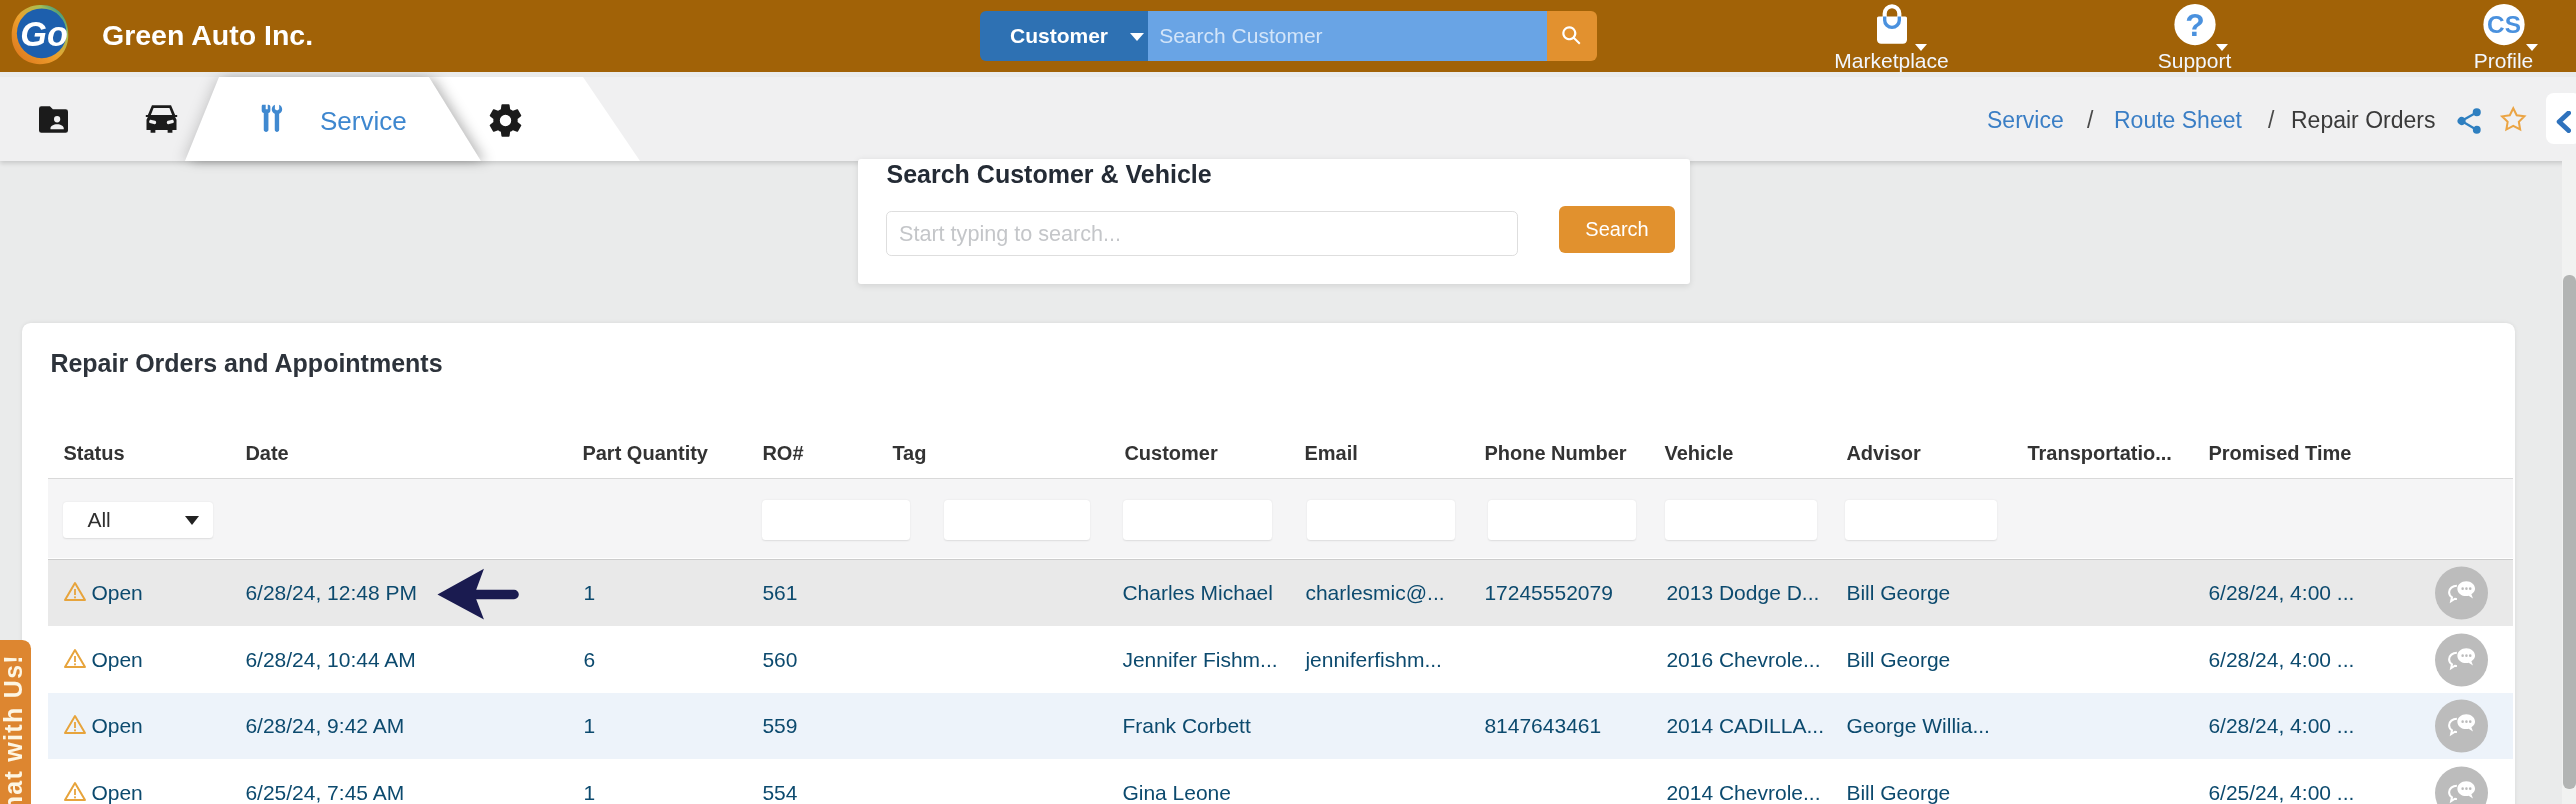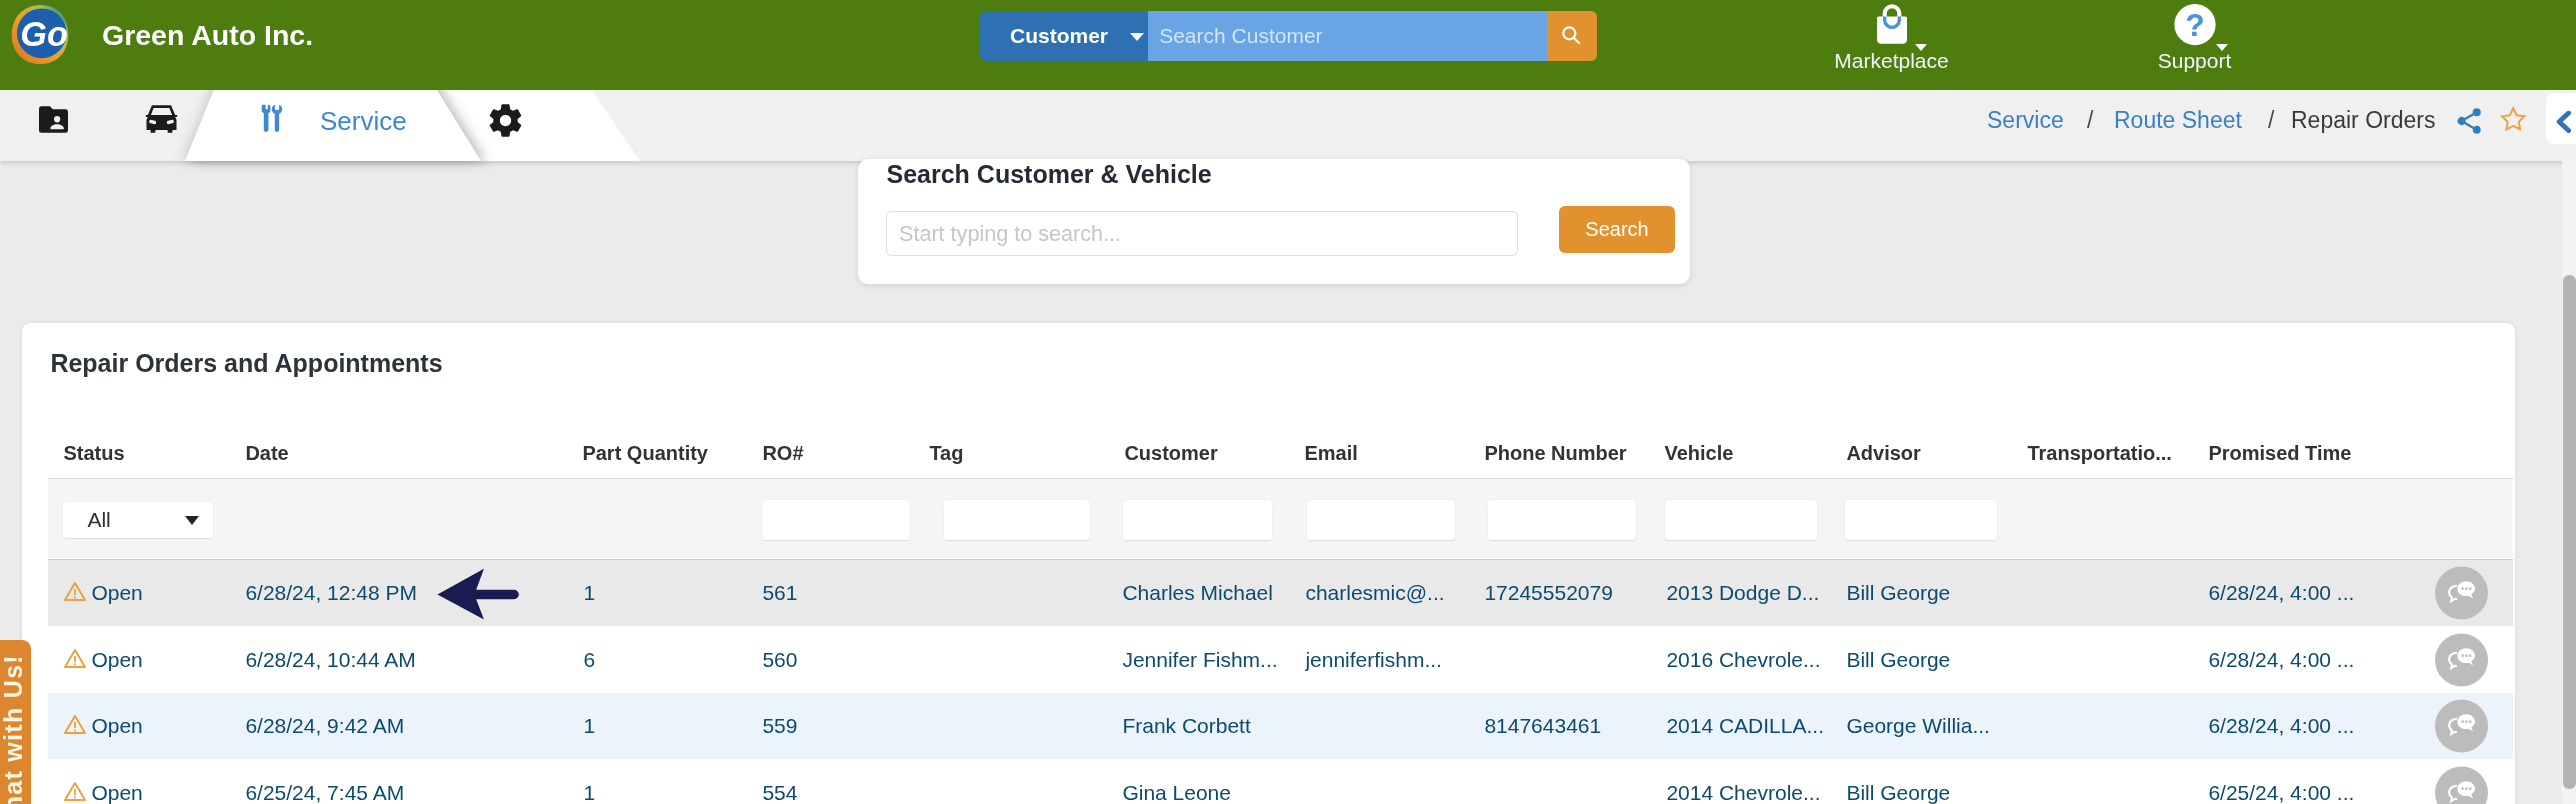--- a/index.html
+++ b/index.html
@@ -1,21 +1,21 @@
 <!DOCTYPE html>
 <html style="font-size:14px"><head>
 <meta charset="utf-8">
 <style>
   * { margin:0; padding:0; box-sizing:border-box; }
   html,body { width:2576px; height:804px; overflow:hidden; }
   body { background:#eaebeb; font-family:"Liberation Sans", sans-serif; position:relative; }
   .abs { position:absolute; }
 
   
-  #hdr { position:absolute; left:0; top:0; width:2576px; height:90px; background:#4d7c0f; }
+  #hdr { position:absolute; left:0; top:0; width:2576px; height:72px; background:#a16207; }
   #brand { position:absolute; left:102px; top:19px; font-size:28.5px; font-weight:bold; color:#ffffff; }
 
   
   #hsearch { position:absolute; left:980px; top:11.2px; width:617px; height:50px; border-radius:6px; overflow:hidden; display:flex; }
   #hseg1 { width:168px; background:#2e71b3; color:#fff; font-size:21px; font-weight:bold; display:flex; align-items:center; padding-left:30px; }
   #hseg1 .car { width:0; height:0; border-left:7px solid transparent; border-right:7px solid transparent; border-top:8.6px solid #fff; margin-left:21.6px; margin-top:2.6px; }
   #hseg2 { flex:1; background:#69a4e5; display:flex; align-items:center; padding-left:11.2px; color:#d3e5f9; font-size:21px; }
   #hseg3 { width:50px; background:#e2912f; display:flex; align-items:center; justify-content:center; }
 
   
@@ -29,21 +29,21 @@
   #tabgear { position:absolute; left:0; top:0; width:690px; height:84px; background:#fff; clip-path:polygon(429px 0, 583px 0, 640px 84px, 481px 84px); }
   #tabsvcw { position:absolute; left:0; top:0; width:690px; height:84px; filter:drop-shadow(6px 1.7px 6px rgba(0,0,0,0.22)) drop-shadow(-4.3px 0 5.2px rgba(0,0,0,0.10)); }
   #tabsvc { width:690px; height:84px; background:#fff; clip-path:polygon(219px 0, 429px 0, 481px 84px, 185px 84px); }
   #svctext { position:absolute; left:320px; top:28.5px; font-size:26px; color:#3e87cf; }
 
   
   .bc { position:absolute; top:30px; font-size:23px; white-space:nowrap; }
   #bcbox { position:absolute; left:2546px; top:15.5px; width:35px; height:51px; background:#fff; border-radius:7.8px; }
 
   
-  #scard { position:absolute; left:858px; top:159px; width:832px; height:125px; background:#fff; border-radius:10px; box-shadow:0 1.7px 6px rgba(0,0,0,0.10); }
+  #scard { position:absolute; left:858px; top:159px; width:832px; height:125px; background:#fff; border-radius:3px; box-shadow:0 1.7px 6px rgba(0,0,0,0.10); }
   #scard h2 { position:absolute; left:28.5px; top:0.9px; font-size:25px; color:#242b35; line-height:28px; }
   #sinput { position:absolute; left:28px; top:52px; width:632px; height:45px; border:1.7px solid #dedede; border-radius:5.2px; background:#fff; display:flex; align-items:center; padding-left:12px; color:#c4c6c9; font-size:21.6px; }
   #sbtn { position:absolute; left:701px; top:47px; width:116px; height:47px; background:#e1912e; border-radius:6px; color:#fff; font-size:20px; display:flex; align-items:center; justify-content:center; }
 
   
   #tcard { position:absolute; left:22.4px; top:323px; width:2493px; height:535px; background:#fff; border-radius:8.6px; box-shadow:0 0.9px 4.3px rgba(0,0,0,0.08); }
   #tcard h2 { position:absolute; left:28px; top:26px; font-size:25px; color:#2d333b; }
   .th { position:absolute; top:119px; font-size:20px; font-weight:bold; color:#333; white-space:nowrap; }
   #hline { position:absolute; left:26px; top:155px; width:2465px; height:0.9px; background:#d9d9d9; }
   #fband { position:absolute; left:26px; top:156px; width:2465px; height:79px; background:#f5f5f6; }
@@ -152,35 +152,45 @@
       <svg width="45" height="45" viewBox="0 0 24 24">
           <circle cx="12" cy="12" r="11" fill="#fff"></circle>
           <text x="12" y="18.2" text-anchor="middle" font-family="Liberation Sans, sans-serif" font-size="17" font-weight="bold" fill="#4a91de">?</text>
         </svg>
     </span>
     <span class="lbl">Support</span>
     <span class="hcaret" style="left:82px;top:44px"></span>
   </div>
 
 
+  <div class="hitem" style="left:2443px;width:121px;">
+    <span class="icn" style="top:1.7px">
+      <svg width="45" height="45" viewBox="0 0 24 24">
+          <circle cx="12" cy="12" r="11" fill="#fff"></circle>
+          <text x="12" y="16.8" text-anchor="middle" font-family="Liberation Sans, sans-serif" font-size="13" font-weight="bold" fill="#4a91de">CS</text>
+        </svg>
+    </span>
+    <span class="lbl">Profile</span>
+    <span class="hcaret" style="left:83px;top:44px"></span>
+  </div>
 </div>
 
 <div id="scard">
   <h2>Search Customer &amp; Vehicle</h2>
   <div id="sinput">Start typing to search...</div>
   <div id="sbtn">Search</div>
 </div>
 
 <div id="tcard">
   <h2>Repair Orders and Appointments</h2>
   <div class="th" style="left:41px">Status</div>
   <div class="th" style="left:223px">Date</div>
   <div class="th" style="left:560px">Part Quantity</div>
   <div class="th" style="left:740px">RO#</div>
-  <div class="th" style="left:907px">Tag</div>
+  <div class="th" style="left:870px">Tag</div>
   <div class="th" style="left:1102px">Customer</div>
   <div class="th" style="left:1282px">Email</div>
   <div class="th" style="left:1462px">Phone Number</div>
   <div class="th" style="left:1642px">Vehicle</div>
   <div class="th" style="left:1824px">Advisor</div>
   <div class="th" style="left:2005px">Transportatio...</div>
   <div class="th" style="left:2186px">Promised Time</div>
   <div id="hline"></div>
   <div id="fband"></div>
   <div id="fsel">All<span class="car"></span></div>

